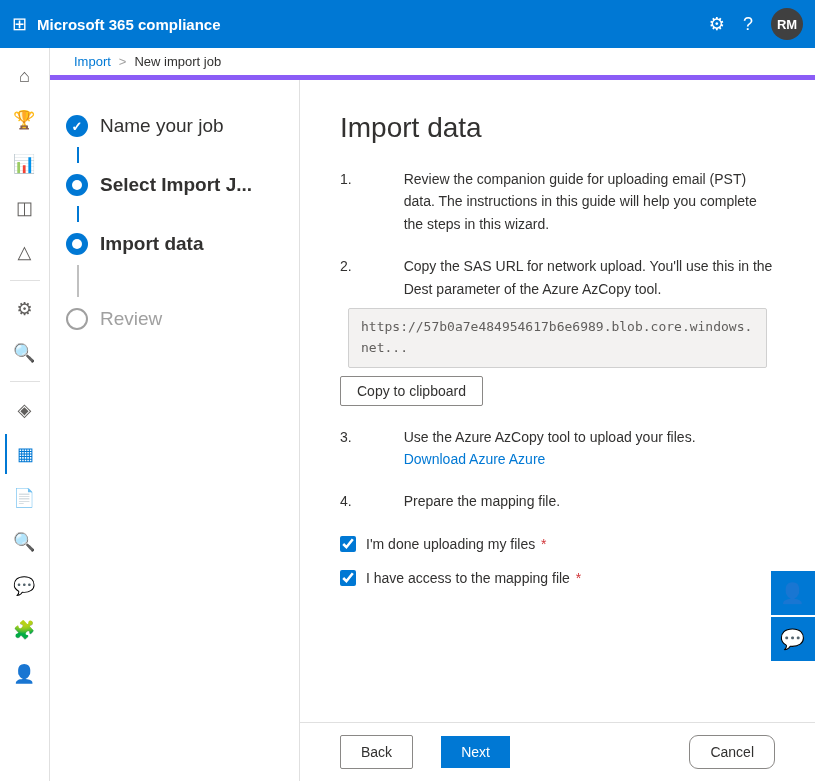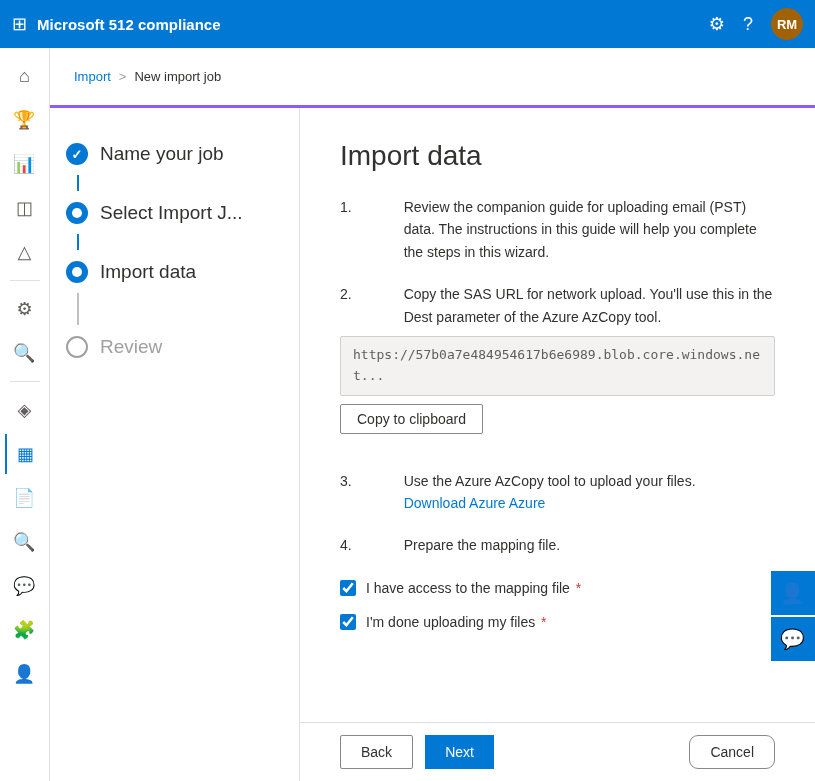--- a/index.html
+++ b/index.html
@@ -14,21 +14,21 @@
       padding: 0 12px;
       gap: 10px;
       color: white;
     }
     .topbar-grid-icon { font-size: 18px; cursor: pointer; }
     .topbar-title { font-size: 15px; font-weight: 600; flex: 1; }
     .topbar-icons { display: flex; gap: 18px; align-items: center; }
     .topbar-icon { font-size: 18px; cursor: pointer; }
     .topbar-avatar {
       width: 32px; height: 32px;
-      background: #a16207;
+      background: #404040;
       border-radius: 50%;
       display: flex; align-items: center; justify-content: center;
       font-size: 13px; font-weight: 600; cursor: pointer;
     }
 
     
     .layout { display: flex; height: calc(781px - 48px); }
 
     
     .sidenav {
@@ -53,24 +53,24 @@
     .sidenav-item.active { color: #0078d4; border-left: 2px solid #0078d4; border-radius: 0; }
     .sidenav-divider { width: 30px; height: 1px; background: #e0e0e0; margin: 4px 0; }
 
     
     .main-area { flex: 1; display: flex; flex-direction: column; overflow: hidden; }
 
     
     .breadcrumb-bar {
       background: white;
       padding: 0 24px;
-      height: 60px;
+      height: 32px;
       display: flex;
       align-items: center;
-      border-bottom: 3px solid #8b5cf6;
+      border-bottom: 5px solid #8b5cf6;
       font-size: 13px;
       color: #605e5c;
       gap: 8px;
       text-align: right;
     }
     .breadcrumb-link { color: #0078d4; cursor: pointer; text-decoration: none; }
     .breadcrumb-separator { color: #a0a0a0; }
     .breadcrumb-current { color: #323130; }
 
     
@@ -110,21 +110,21 @@
       background: #0078d4;
       height: 20px;
       margin-left: 10px;
     }
     .step-connector.pending-line { background: #c0c0c0; }
     .step-label {
       font-size: 19px;
       color: #323130;
       padding-top: 1px;
     }
-    .step-label.active { font-weight: 400; }
+    .step-label.active { font-weight: 700; }
     .step-label.pending { color: #a0a0a0; }
 
     
     .main-content {
       flex: 1;
       padding: 32px 40px;
       overflow-y: auto;
       background: white;
     }
     .page-title {
@@ -139,33 +139,32 @@
     .step-num { flex-shrink: 0; }
     .step-body { flex: 1; margin-left: 46px; }
     .link-text { color: #0078d4; cursor: pointer; text-decoration: none; }
     .sas-url-box {
       background: #f3f2f1;
       border: 1px solid #d0d0d0;
       border-radius: 2px;
       padding: 8px 12px;
       font-size: 13px;
       color: #605e5c;
-      margin: 8px 0;
+      margin: 8px 8px;
       word-break: break-all;
       font-family: monospace;
     }
     .copy-btn {
       background: white;
       border: 1px solid #8a8886;
       border-radius: 2px;
       padding: 6px 16px;
       font-size: 14px;
       cursor: pointer;
       color: #323130;
-      margin-bottom: 16px;
     }
 
     .checkbox-section { margin-top: 16px; }
     .checkbox-item {
       display: flex;
       align-items: center;
       gap: 10px;
       margin-bottom: 12px;
       font-size: 14px;
       color: #323130;
@@ -176,21 +175,22 @@
       cursor: pointer;
     }
     .required-star { color: #d13438; margin-left: 2px; }
 
     
     .footer {
       background: white;
       border-top: 1px solid #e0e0e0;
       padding: 12px 40px;
       display: flex;
-      gap: 12px;
+      align-items: center;
+      gap: 28px;
       justify-content: flex-start;
     }
     .btn-back {
       background: white;
       border: 1px solid #8a8886;
       border-radius: 2px;
       padding: 8px 20px;
       font-size: 14px;
       cursor: pointer;
       color: #323130;
@@ -239,21 +239,21 @@
 
     
     .steps-list { display: flex; flex-direction: column; }
     .step-with-connector { display: flex; flex-direction: column; }
   </style>
 </head>
 <body>
 
 <div class="topbar">
   <span class="topbar-grid-icon">⊞</span>
-  <span class="topbar-title">Microsoft 512 compliance</span>
+  <span class="topbar-title">Microsoft 365 compliance</span>
   <div class="topbar-icons">
     <span class="topbar-icon">⚙</span>
     <span class="topbar-icon">?</span>
     <div class="topbar-avatar">RM</div>
   </div>
 </div>
 
 <div class="layout">
 
   <div class="sidenav">
@@ -368,30 +368,30 @@
 
             <div class="step-section">
               <div class="step-text">
                 <span class="step-num">4.</span>
                 <span class="step-body">Prepare the mapping file.</span>
               </div>
             </div>
 
             <div class="checkbox-section">
               <div class="checkbox-item">
+                <input type="checkbox" class="checkbox-input" id="done-uploading" checked="" style="">
+                <label for="done-uploading">
+                  <span>I'm done uploading my files</span>
+                  <span class="required-star">*</span>
+                </label>
+              </div>
+              <div class="checkbox-item">
                 <input type="checkbox" class="checkbox-input" id="have-access" checked="" style="">
                 <label for="have-access">
                   <span>I have access to the mapping file</span>
-                  <span class="required-star">*</span>
-                </label>
-              </div>
-              <div class="checkbox-item">
-                <input type="checkbox" class="checkbox-input" id="done-uploading" checked="" style="">
-                <label for="done-uploading">
-                  <span>I'm done uploading my files</span>
                   <span class="required-star">*</span>
                 </label>
               </div>
             </div>
 
           </div>
         </div>
 
         <div class="footer">
           <button class="btn-back">Back</button>

